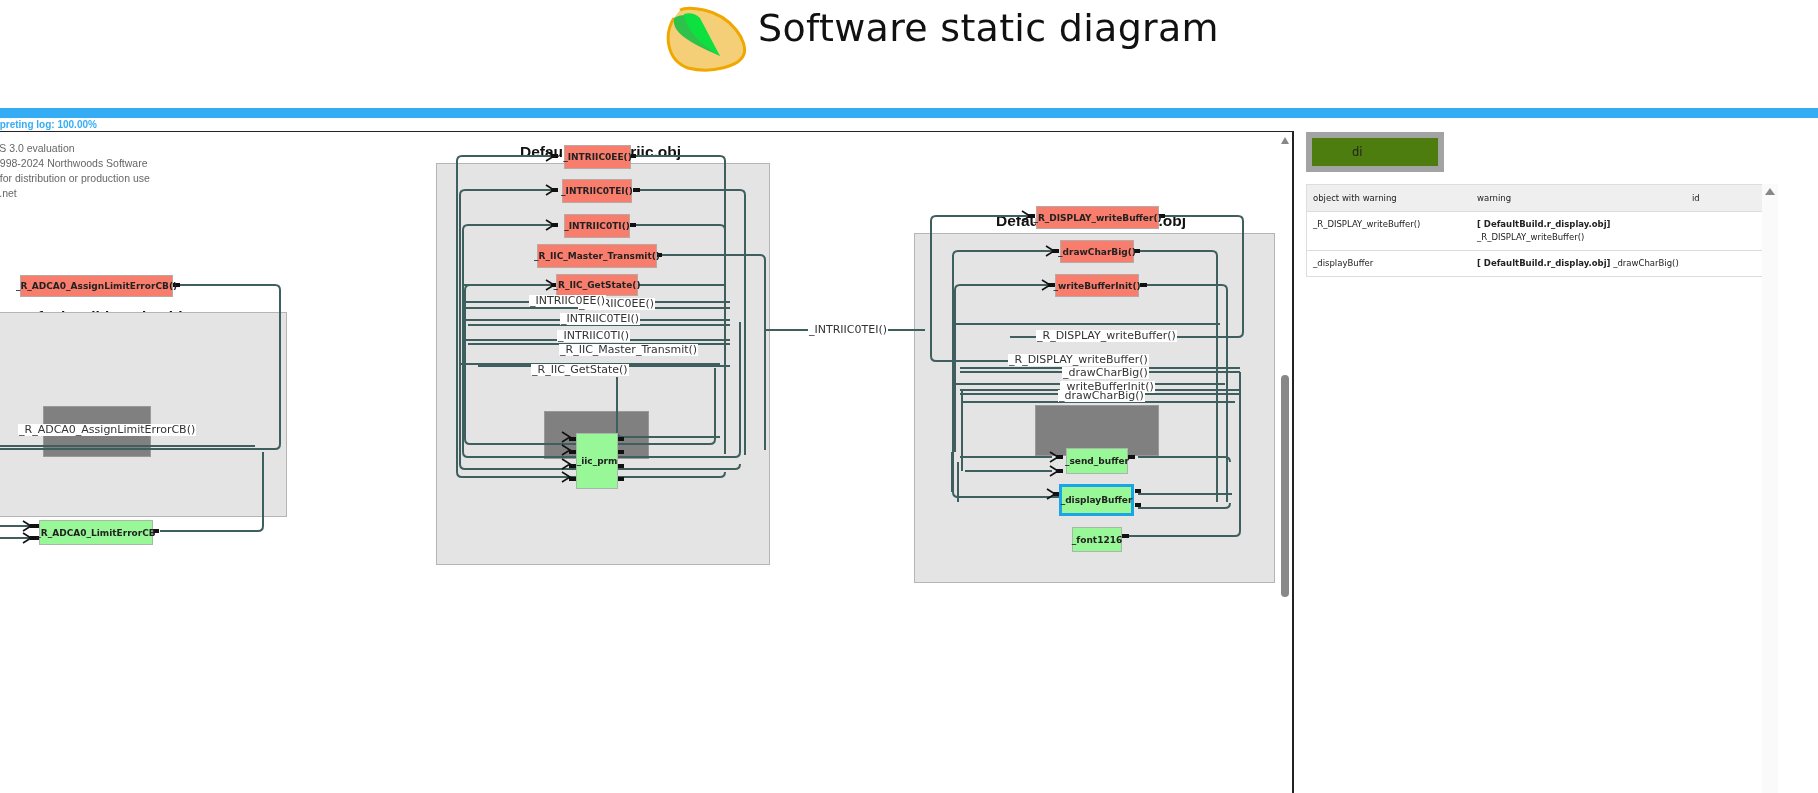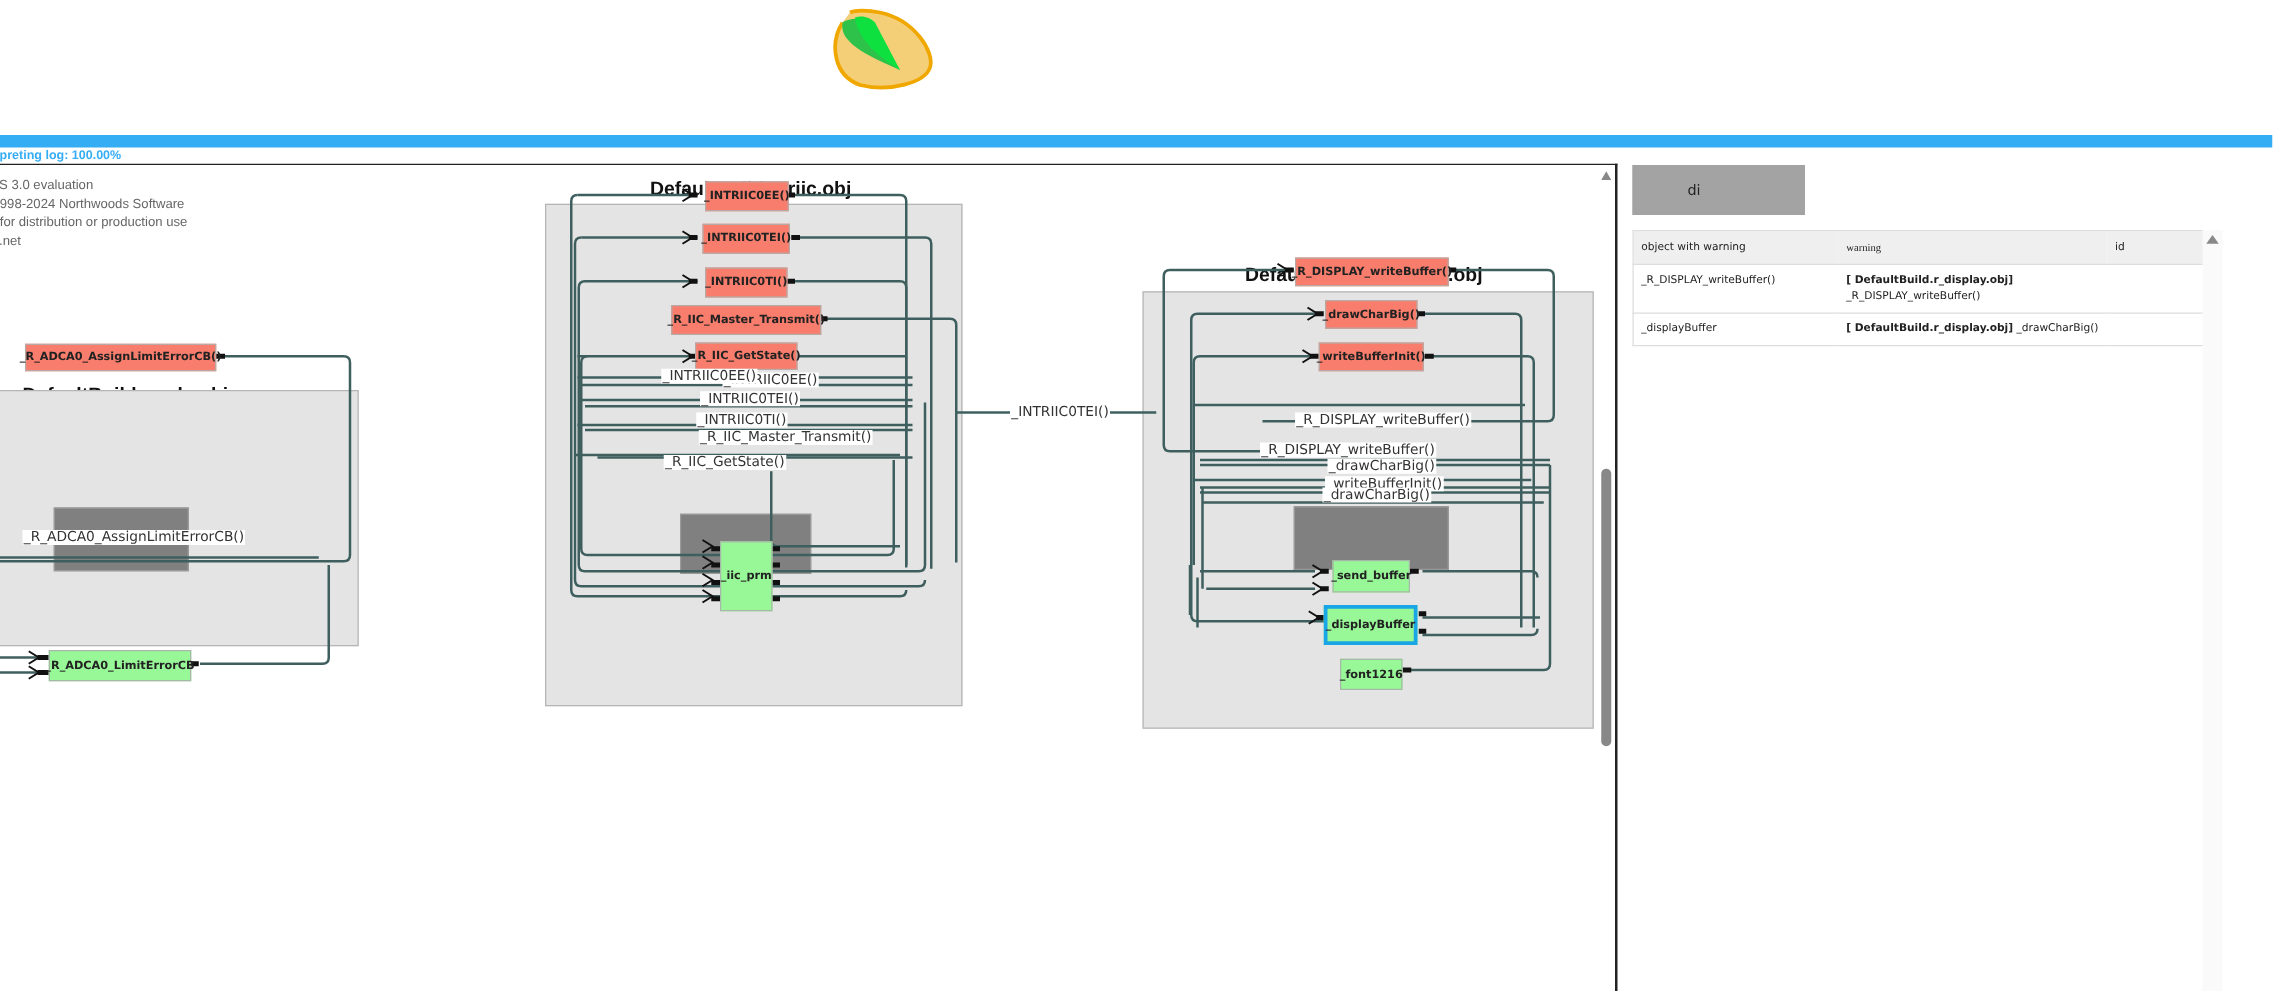--- a/index.html
+++ b/index.html
@@ -18,39 +18,40 @@
   .node.red { background:#f87d6c; border:1px solid #b8a9a4; }
   .node.green { background:#98f898; border:1px solid #a8b8a8; }
   .node.selected { border:3px solid #1aa5e6; }
   .ghost { position:absolute; background:#808080; border:1px solid #999; box-sizing:border-box; }
   .link-label { position:absolute; background:#fff; font-family:"DejaVu Sans", sans-serif; font-size:11px; color:#333; white-space:nowrap; line-height:12px; padding:0 1px; }
   svg.links { position:absolute; left:0; top:0; overflow:visible; }
   .diagram-scroll { position:absolute; left:1278px; top:0; width:14px; height:662px; }
   .scroll-up { position:absolute; left:3px; top:5px; width:0; height:0; border-left:4px solid transparent; border-right:4px solid transparent; border-bottom:7px solid #888; }
   .scroll-thumb { position:absolute; left:3px; top:243px; width:8px; height:222px; background:#888; border-radius:4px; }
   .side { position:absolute; left:1294px; top:131px; width:524px; height:662px; }
-  .search { position:absolute; left:12px; top:1px; width:138px; height:40px; border:4px solid #a3a3a3; box-sizing:border-box; font-family:"DejaVu Sans", sans-serif; font-size:11.5px; color:#222; padding-left:40px; line-height:36px; background:#a3a3a3; outline:none; }
+  .search { position:absolute; left:12px; top:1px; width:138px; height:40px; border:6px solid #a3a3a3; box-sizing:border-box; font-family:"DejaVu Sans", sans-serif; font-size:11.5px; color:#222; padding-left:40px; line-height:36px; background:#4d7c0f; outline:none; }
   .table { position:absolute; left:12px; top:53px; width:468px; border-collapse:collapse; font-family:"DejaVu Sans", sans-serif; font-size:8.5px; color:#222; }
   .table th { background:#efefef; font-weight:normal; text-align:left; height:26px; padding:0 6px; border:1px solid #ddd; border-left:none; border-right:none; }
   .table td { padding:6px 6px; border-bottom:1px solid #ddd; vertical-align:top; line-height:13px; }
   .table tr td:first-child, .table tr th:first-child { border-left:1px solid #ddd; }
   .table tr td:last-child, .table tr th:last-child { border-right:1px solid #ddd; }
   .table b { font-weight:bold; }
   .side-scroll { position:absolute; left:468px; top:53px; width:16px; height:609px; background:#fafafa; }
   .side-scroll-up { position:absolute; left:3px; top:4px; width:0; height:0; border-left:5px solid transparent; border-right:5px solid transparent; border-bottom:7px solid #888; }
 </style>
 </head>
 <body>
 
 <div class="header">
   <svg class="logo" viewBox="0 0 88 68">
     <path d="M14 14 C4 30, 6 56, 28 64 C52 70, 80 62, 84 50 C88 38, 72 12, 44 6 C34 4, 24 4, 20 6" fill="#f5cf78" stroke="#f0a800" stroke-width="3"></path>
     <path d="M14 14 C12 26, 22 36, 60 52 L36 14 C30 10, 20 10, 14 14 Z" fill="#2ec24a"></path>
     <path d="M24 10 C30 8, 36 10, 40 14 L60 52 C40 40, 26 26, 24 10 Z" fill="#0ee040"></path>
   </svg>
+  <div class="title">Software static diagram</div>
 </div>
 
 <div class="progress-bar"></div>
 <div class="progress-text">Interpreting log: 100.00%</div>
 
 <div class="diagram">
   <div class="watermark">
     <div>JS 3.0 evaluation</div>
     <div> 1998-2024 Northwoods Software</div>
     <div>t for distribution or production use</div>
@@ -220,21 +221,21 @@
     <div class="scroll-thumb"></div>
   </div>
 </div>
 
 <div class="side">
   <input class="search" type="text" value="di" style="">
   <table class="table">
     <thead>
       <tr>
         <th style="width:152px;margin-left:27px;">object with warning</th>
-        <th style="width:203px;font-family:Liberation Serif, serif;">warning</th>
+        <th style="width:203px;">warning</th>
         <th>id</th>
       </tr>
     </thead>
     <tbody>
       <tr>
         <td>_R_DISPLAY_writeBuffer()</td>
         <td><b>[ DefaultBuild.r_display.obj]</b><br><span>_R_DISPLAY_writeBuffer()</span></td>
         <td></td>
       </tr>
       <tr>

